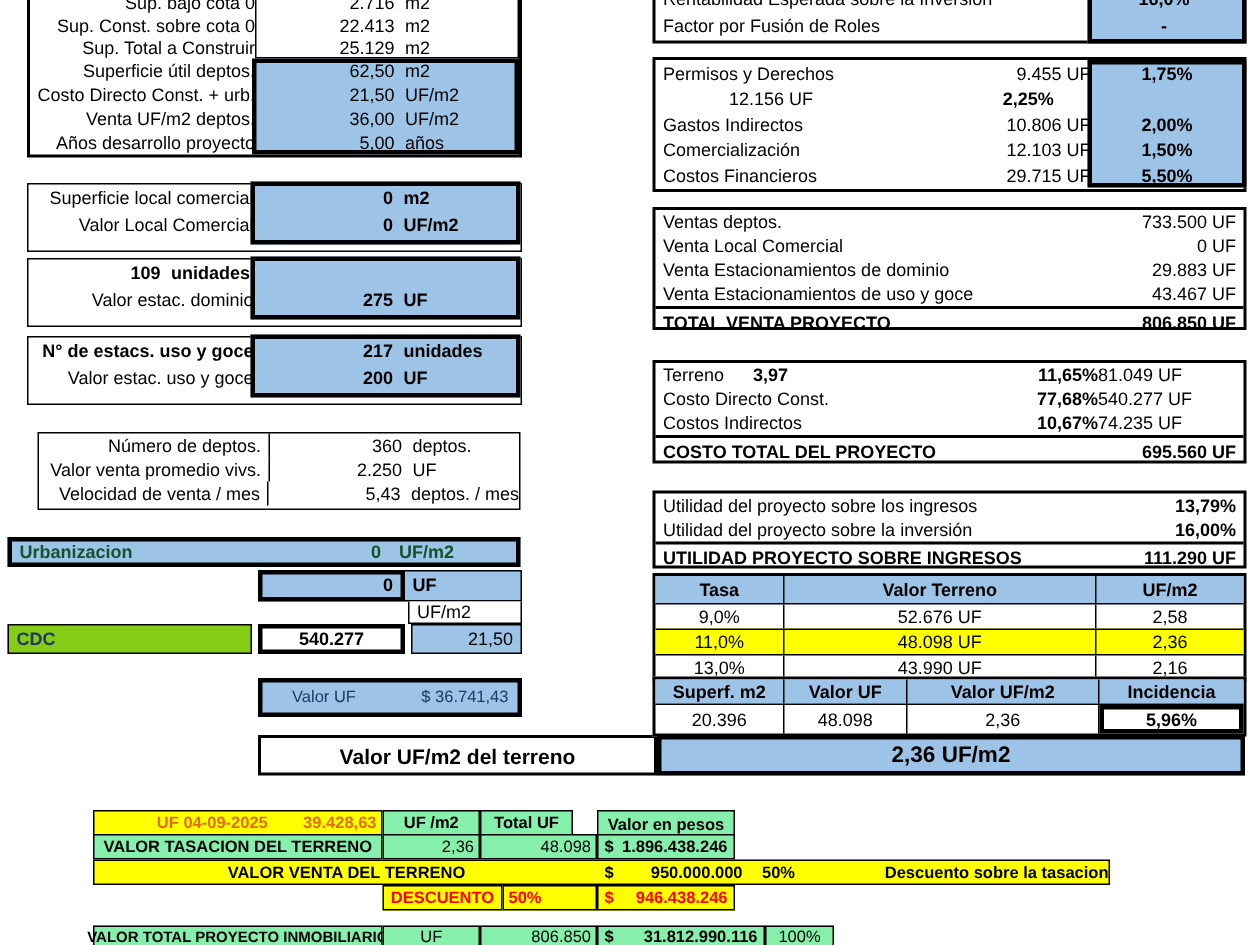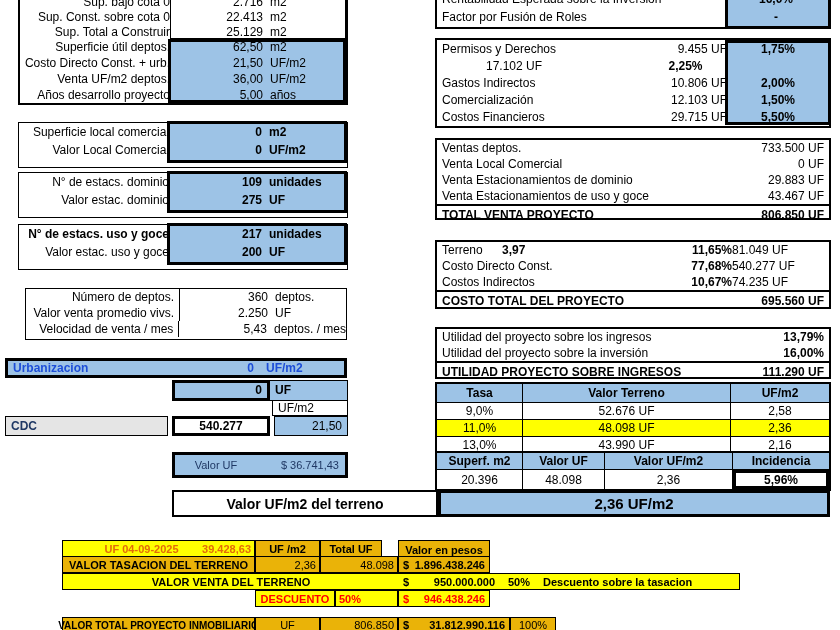--- a/index.html
+++ b/index.html
@@ -20,27 +20,27 @@
   #boxA .ra{height:15px}
   #boxA .rb{height:16px;font-weight:normal}
   .inpbox{width:330px;height:46px;border:1px solid #000}
   .inpbox .row{height:18px;font-weight:bold}
   #boxB{left:18px;top:122px}
   #boxC{left:18px;top:172px}
   #boxD{left:18px;top:224px}
   #boxE{left:25px;top:288px;width:322px;height:52px;border:1px solid #000}
   #boxE .row{height:16px}
   #boxE .lbl{width:148px;border-right:1px solid #000;height:100%;display:flex;align-items:center;justify-content:flex-end}
-  #urbRow{left:5px;top:358px;width:342px;height:20px;color:#1d4ed8;font-weight:bold;display:flex;align-items:center}
+  #urbRow{left:5px;top:358px;width:342px;height:20px;color:#14532d;font-weight:bold;display:flex;align-items:center}
   #ufRow{left:172px;top:380px;width:176px;height:21px;display:flex}
   #ufVal{width:98px;box-sizing:border-box;border:3px solid #000;background:#9DC3E6;font-weight:bold;text-align:right;padding-right:5px;line-height:15px}
   #ufUnit{flex:1;box-sizing:border-box;border:1px solid #000;border-left:none;background:#9DC3E6;font-weight:bold;padding-left:5px;line-height:19px}
   #ufm2Row{left:272px;top:401px;width:76px;height:15px;border:1px solid #000;border-top:none;padding-left:5px;box-sizing:border-box;line-height:14px}
   #cdcRow{left:5px;top:416px;height:20px;width:343px;display:flex}
-  #cdcLbl{width:163px;background:#e5e5e5;border:1px solid #000;box-sizing:border-box;color:#1F3864;font-weight:bold;padding-left:5px;line-height:18px}
+  #cdcLbl{width:163px;background:#84cc16;border:1px solid #000;box-sizing:border-box;color:#1F3864;font-weight:bold;padding-left:5px;line-height:18px}
   #cdcVal{width:98px;margin-left:4px;border:3px solid #000;box-sizing:border-box;font-weight:bold;text-align:center;line-height:14px}
   #cdcVal2{width:74px;margin-left:4px;background:#9DC3E6;border:1px solid #000;box-sizing:border-box;text-align:right;padding-right:5px;line-height:18px}
   #valorUF{left:172px;top:452px;width:176px;height:26px;border:3px solid #000;background:#9DC3E6;display:flex;align-items:center;color:#1F3864;font-size:11px}
   #valorUF .k{flex:1;text-align:center;padding-left:14px}
   #valorUF .v{width:96px;text-align:right;padding-right:6px}
   #terrenoCaption{left:172px;top:490px;width:266px;height:27px;border:2px solid #000;display:flex;align-items:center;justify-content:center;font-weight:bold;font-size:14px}
 
   
   .rbox{left:435px;width:396px;border:2px solid #000;position:absolute;box-sizing:border-box;background:#fff}
   .rbox .row{height:16px;padding-left:5px}
@@ -74,21 +74,21 @@
   .yellowrow{background:#FFFF00}
   
   #superf{top:451px}
   #superf .thead{height:16px;background:#9DC3E6;font-weight:bold}
   #superf .tbody{height:19px;border-top:1px solid #000}
   .sc1{width:86px}.sc2{width:82px}.sc3{width:128px}.sc4{flex:1}
   .incCell{border:3px solid #000;font-weight:bold;width:100%;height:100%;display:flex;align-items:center;justify-content:center;box-sizing:border-box}
   #banner{left:438px;top:490px;width:392px;height:27px;border:3px solid #000;background:#9DC3E6;display:flex;align-items:center;justify-content:center;font-weight:bold;font-size:15px;position:absolute;box-sizing:border-box}
 
   
-  .bc{position:absolute;box-sizing:border-box;border:1px solid #000;font-size:11px;display:flex;align-items:center;background:#eab308;white-space:nowrap}
+  .bc{position:absolute;box-sizing:border-box;border:1px solid #000;font-size:11px;display:flex;align-items:center;background:#86efac;white-space:nowrap}
   .ctr{justify-content:center}
   .rt{justify-content:flex-end;padding-right:3px}
   .yc{background:#FFFF00}
   .org{color:#E36C09;font-weight:bold}
   .red{color:#FF0000;font-weight:bold}
   .acct{justify-content:space-between;padding:0 4px 0 4px;font-weight:bold}
 </style>
 </head>
 <body>
 
@@ -142,21 +142,20 @@
   <div class="row">
     <span class="lbl" style="font-weight:normal">Valor Local Comercial</span>
     <span class="val">0</span>
     <span class="unit">UF/m2</span>
   </div>
 </div>
 
 <div class="box inpbox" id="boxC">
   <div class="ovl blue thick" style="left:148px;top:-2px;width:180px;height:42px"></div>
   <div class="row">
-    <span class="lbl" style="font-weight:normal">N° de estacs. dominio</span>
     <span class="val">109</span>
     <span class="unit">unidades</span>
   </div>
   <div class="row">
     <span class="lbl" style="font-weight:normal">Valor estac. dominio</span>
     <span class="val">275</span>
     <span class="unit">UF</span>
   </div>
 </div>
 
@@ -231,21 +230,21 @@
 </div>
 
 <div class="rbox" id="rPerm">
   <div class="ovl blue thick" style="left:288px;top:0;width:106px;height:85px"></div>
   <div class="row">
     <span style="width:185px">Permisos y Derechos</span>
     <span class="ufv">9.455 UF</span>
     <span class="pct flx">1,75%</span>
   </div>
   <div class="row">
-    <span class="ufv">17.102 UF</span>
+    <span class="ufv">12.156 UF</span>
     <span class="pct flx">2,25%</span>
   </div>
   <div class="row">
     <span style="width:185px">Gastos Indirectos</span>
     <span class="ufv">10.806 UF</span>
     <span class="pct flx">2,00%</span>
   </div>
   <div class="row">
     <span style="width:185px">Comercialización</span>
     <span class="ufv">12.103 UF</span>
@@ -377,21 +376,21 @@
 <div class="bc acct" style="left:398px;top:556px;width:92px;height:17px">
   <span>$</span>
   <span>1.896.438.246</span>
 </div>
 
 <div class="bc yc" style="left:62px;top:573px;width:678px;height:17px">
   <span class="b" style="width:336px;text-align:center">VALOR VENTA DEL TERRENO</span>
   <span class="b" style="width:14px;padding-left:4px">$</span>
   <span class="b" style="width:78px;text-align:right">950.000.000</span>
   <span class="b" style="width:48px;text-align:center">50%</span>
-  <span class="b" style="flex:1;text-align:left">Descuento sobre la tasacion</span>
+  <span class="b" style="flex:1;text-align:right">Descuento sobre la tasacion</span>
 </div>
 
 <div class="bc yc ctr red" style="left:255px;top:590px;width:80px;height:17px">DESCUENTO</div>
 <div class="bc yc red" style="left:335px;top:590px;width:63px;height:17px;padding-left:3px">50%</div>
 <div class="bc yc acct red" style="left:398px;top:590px;width:92px;height:17px">
   <span>$</span>
   <span>946.438.246</span>
 </div>
 
 <div class="bc ctr b" style="left:62px;top:617px;width:193px;height:16px;font-size:10px">VALOR TOTAL PROYECTO INMOBILIARIO</div>

